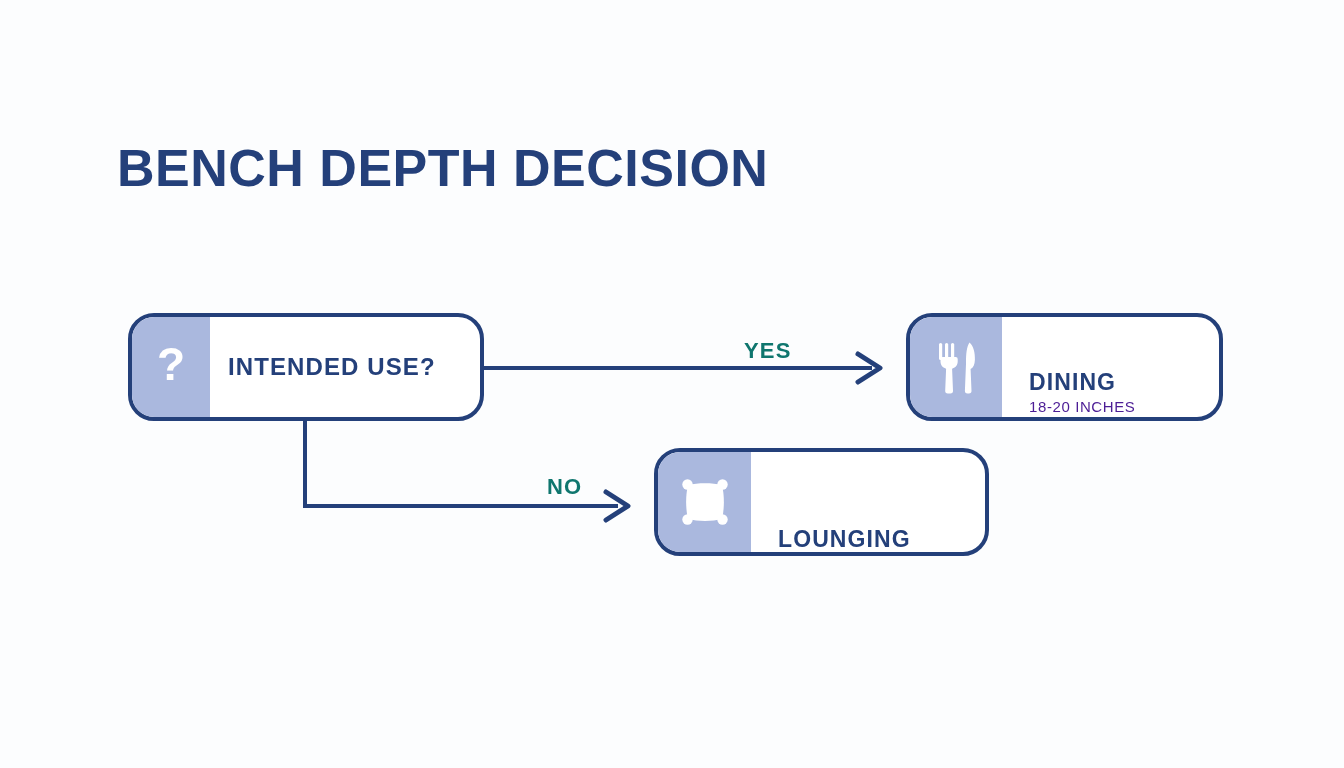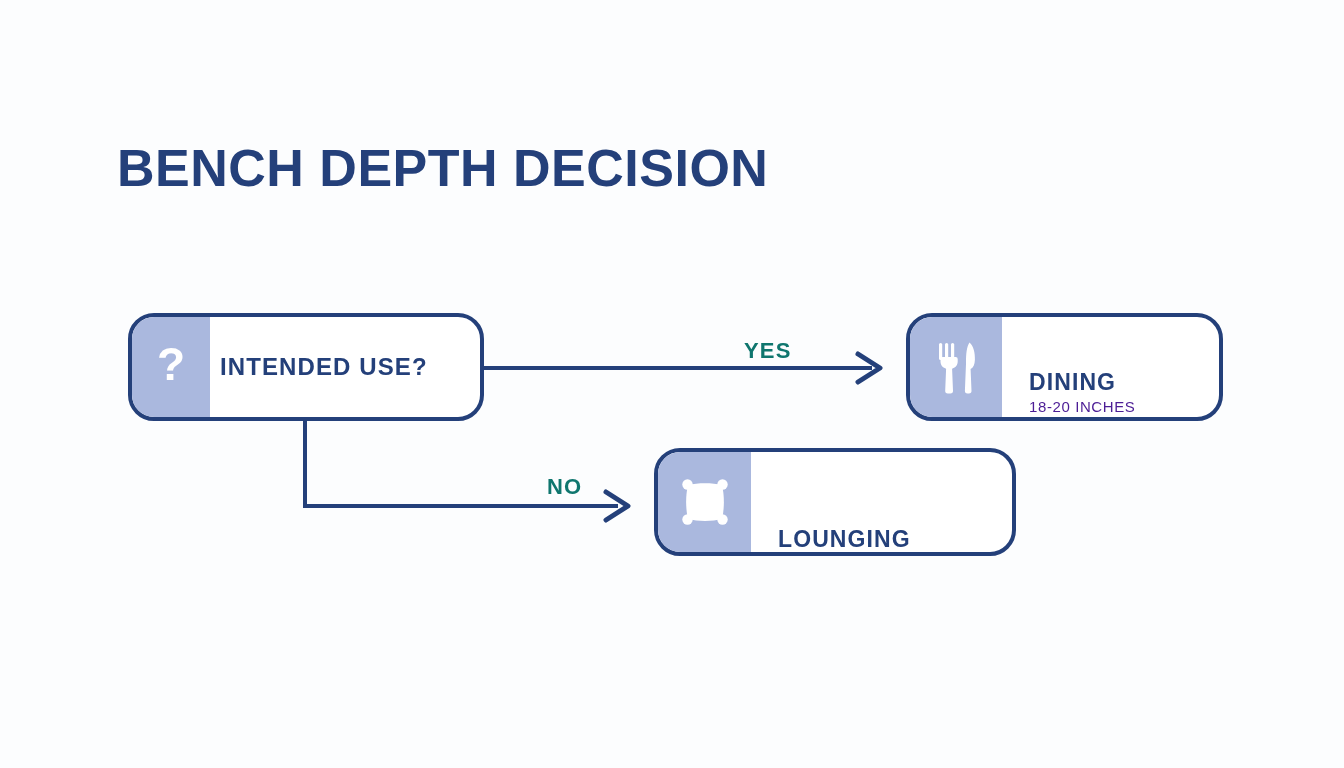--- a/index.html
+++ b/index.html
@@ -98,37 +98,37 @@
   }
 
   
   #node-decision {
     left: 128px;
     top: 313px;
     width: 356px;
     height: 108px;
   }
   #node-decision .node-icon { width: 78px; }
-  #node-decision .node-body { justify-content: center; padding-left: 10px; }
+  #node-decision .node-body { justify-content: center; padding-left: 18px; }
   #node-decision .node-title { font-size: 24px; }
 
   
   #node-dining {
     left: 906px;
     top: 313px;
     width: 317px;
     height: 108px;
   }
   #node-dining .node-icon { width: 92px; }
 
   
   #node-lounging {
     left: 654px;
     top: 448px;
-    width: 362px;
+    width: 335px;
     height: 108px;
   }
   #node-lounging .node-icon { width: 93px; }
 
   .icon-svg { display: block; }
 </style>
 </head>
 <body>
 
 <div id="canvas">

